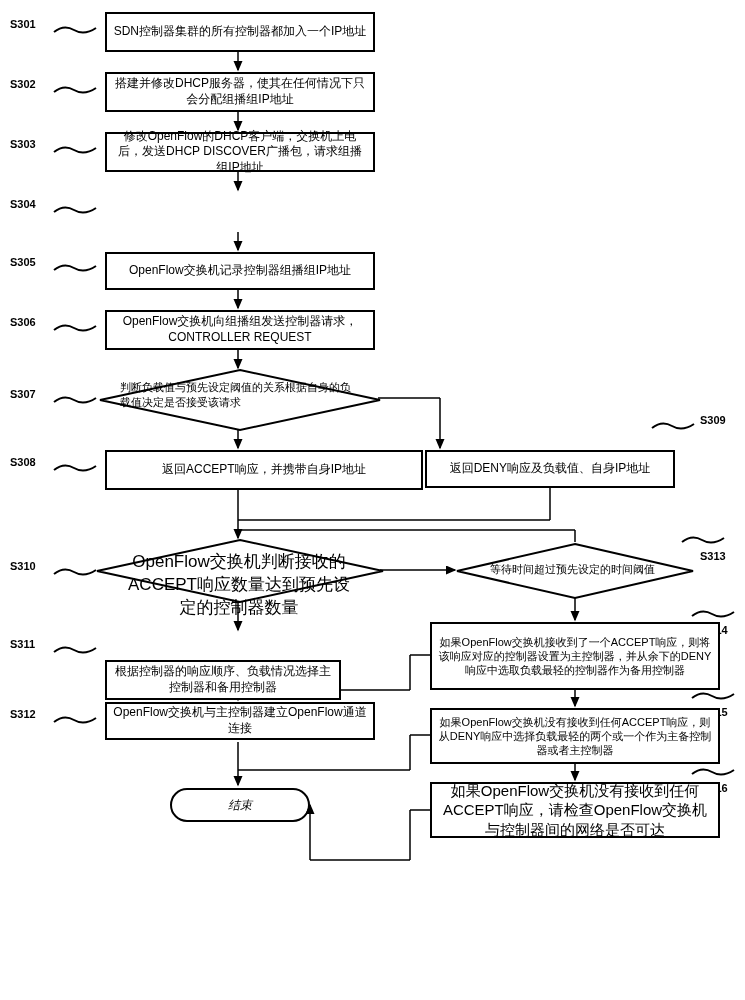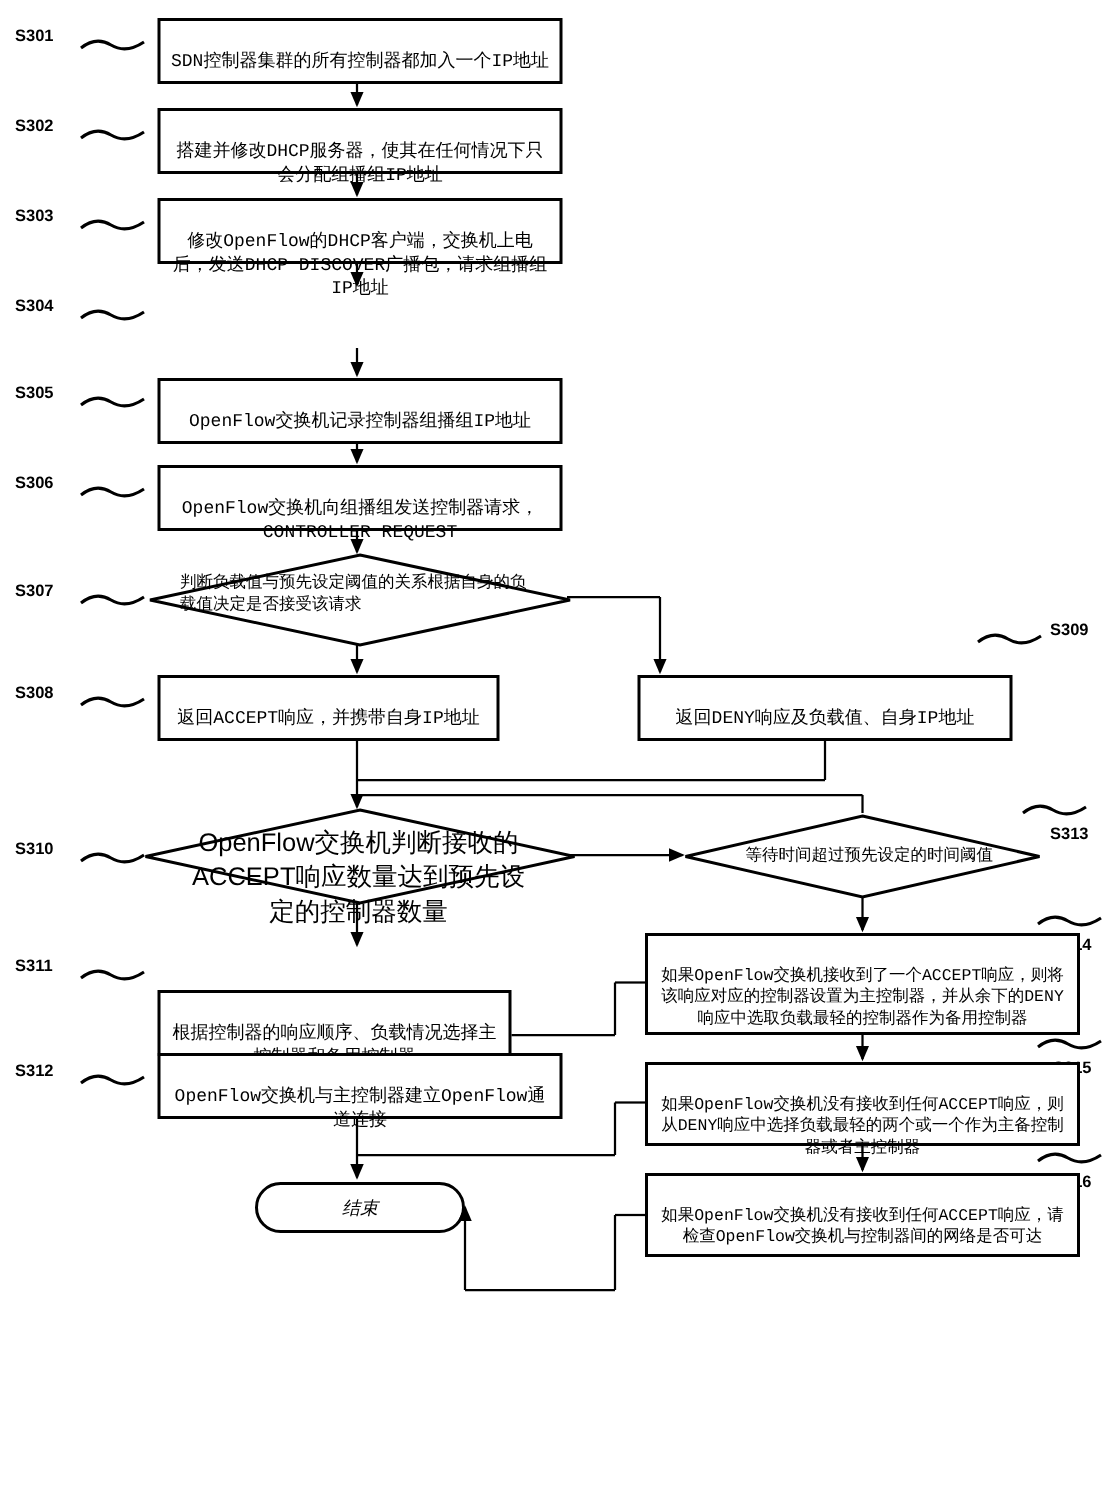--- a/index.html
+++ b/index.html
@@ -12,28 +12,27 @@
   }
   .flowchart {
     position: relative;
     width: 725px;
     height: 980px;
   }
   .box {
     position: absolute;
     border: 2px solid #000;
     background: #fff;
-    padding: 20px 6px;
+    padding: 0 6px;
     text-align: center;
     display: flex;
-    align-items: flex-start;
+    align-items: center;
     justify-content: center;
     line-height: 1.3;
     box-sizing: border-box;
-    font-family: Liberation Mono, monospace;
   }
   .label {
     position: absolute;
     font-weight: bold;
     font-size: 11px;
   }
   .terminator {
     position: absolute;
     border: 2px solid #000;
     border-radius: 20px;
@@ -162,21 +161,21 @@
   <div class="label" style="left:0;top:378px">S307</div>
   <svg style="position:absolute;left:88px;top:358px" width="285" height="64">
     <polygon points="142,2 282,32 142,62 2,32" stroke="#000" stroke-width="2" fill="#fff"></polygon>
   </svg>
   <div style="position:absolute;left:110px;top:370px;width:238px;text-align:left;font-size:11px;z-index:2">判断负载值与预先设定阈值的关系根据自身的负载值决定是否接受该请求</div>
 
   <svg class="squiggle" style="left:42px;top:450px" width="48" height="14">
       <path d="M2,10 Q12,2 22,8 T44,6" stroke="#000" stroke-width="2" fill="none"></path>
     </svg>
   <div class="label" style="left:0;top:446px">S308</div>
-  <div class="box" style="left:95px;top:440px;width:228px;height:40px">
+  <div class="box" style="left:95px;top:440px;width:318px;height:40px">
       <span>返回ACCEPT响应，并携带自身IP地址</span>
     </div>
 
   <svg class="squiggle" style="left:640px;top:408px" width="48" height="14">
       <path d="M2,10 Q12,2 22,8 T44,6" stroke="#000" stroke-width="2" fill="none"></path>
     </svg>
   <div class="label" style="left:690px;top:404px">S309</div>
   <div class="box" style="left:415px;top:440px;width:250px;height:38px">
       <span>返回DENY响应及负载值、自身IP地址</span>
     </div>
@@ -190,21 +189,21 @@
   </svg>
   <div style="position:absolute;left:118px;top:540px;width:222px;text-align:center;font-size:17px;z-index:2">OpenFlow交换机判断接收的ACCEPT响应数量达到预先设定的控制器数量</div>
 
   <svg class="squiggle" style="left:670px;top:522px" width="48" height="14">
       <path d="M2,10 Q12,2 22,8 T44,6" stroke="#000" stroke-width="2" fill="none"></path>
     </svg>
   <div class="label" style="left:690px;top:540px">S313</div>
   <svg style="position:absolute;left:445px;top:532px" width="240" height="58">
     <polygon points="120,2 238,29 120,56 2,29" stroke="#000" stroke-width="2" fill="#fff"></polygon>
   </svg>
-  <div style="position:absolute;left:480px;top:552px;width:172px;text-align:right;font-size:11px;z-index:2">等待时间超过预先设定的时间阈值</div>
+  <div style="position:absolute;left:480px;top:552px;width:172px;text-align:left;font-size:11px;z-index:2">等待时间超过预先设定的时间阈值</div>
 
   <svg class="squiggle" style="left:42px;top:632px" width="48" height="14">
       <path d="M2,10 Q12,2 22,8 T44,6" stroke="#000" stroke-width="2" fill="none"></path>
     </svg>
   <div class="label" style="left:0;top:628px">S311</div>
   <div class="box" style="left:95px;top:650px;width:236px;height:40px">
       <span>根据控制器的响应顺序、负载情况选择主控制器和备用控制器</span>
     </div>
 
   <svg class="squiggle" style="left:42px;top:702px" width="48" height="14">
@@ -228,21 +227,21 @@
     </svg>
   <div class="label" style="left:692px;top:696px">S315</div>
   <div class="box" style="left:420px;top:698px;width:290px;height:56px;font-size:11px">
       <span>如果OpenFlow交换机没有接收到任何ACCEPT响应，则从DENY响应中选择负载最轻的两个或一个作为主备控制器或者主控制器</span>
     </div>
 
   <svg class="squiggle" style="left:680px;top:754px" width="48" height="14">
       <path d="M2,10 Q12,2 22,8 T44,6" stroke="#000" stroke-width="2" fill="none"></path>
     </svg>
   <div class="label" style="left:692px;top:772px">S316</div>
-  <div class="box" style="left:420px;top:772px;width:290px;height:56px;font-size:11px">
+  <div class="box" style="left:420px;top:772px;width:290px;height:56px;font-size:15px">
       <span>如果OpenFlow交换机没有接收到任何ACCEPT响应，请检查OpenFlow交换机与控制器间的网络是否可达</span>
     </div>
 
   <div class="terminator" style="left:160px;top:778px;width:140px;height:34px">
       <span>结束</span>
     </div>
 
 </div>
 
 </body></html>

